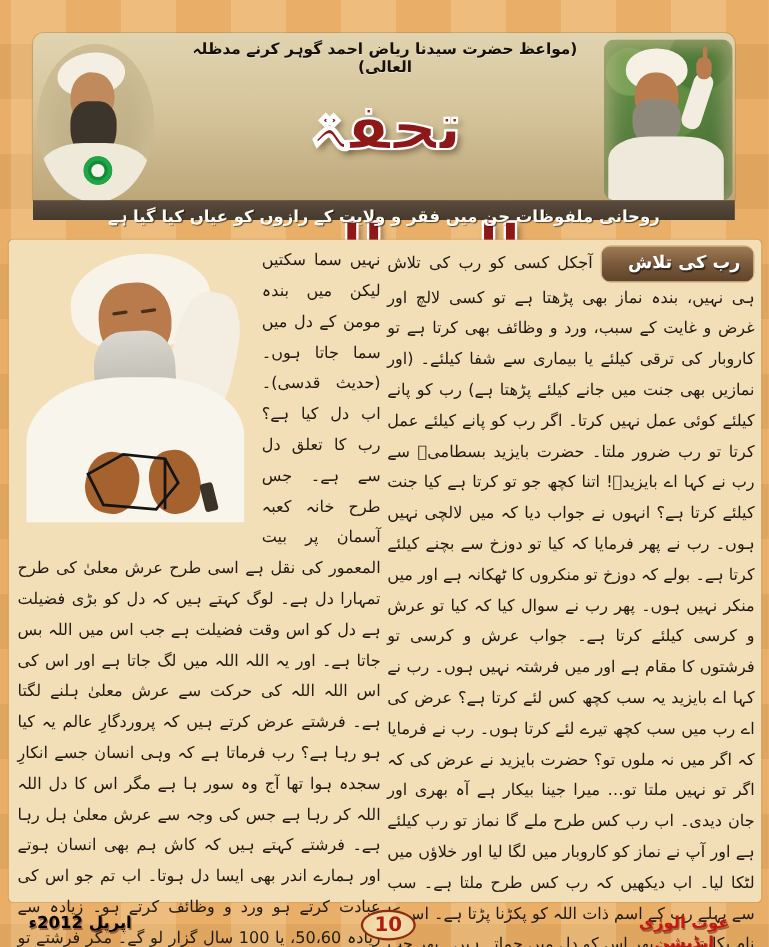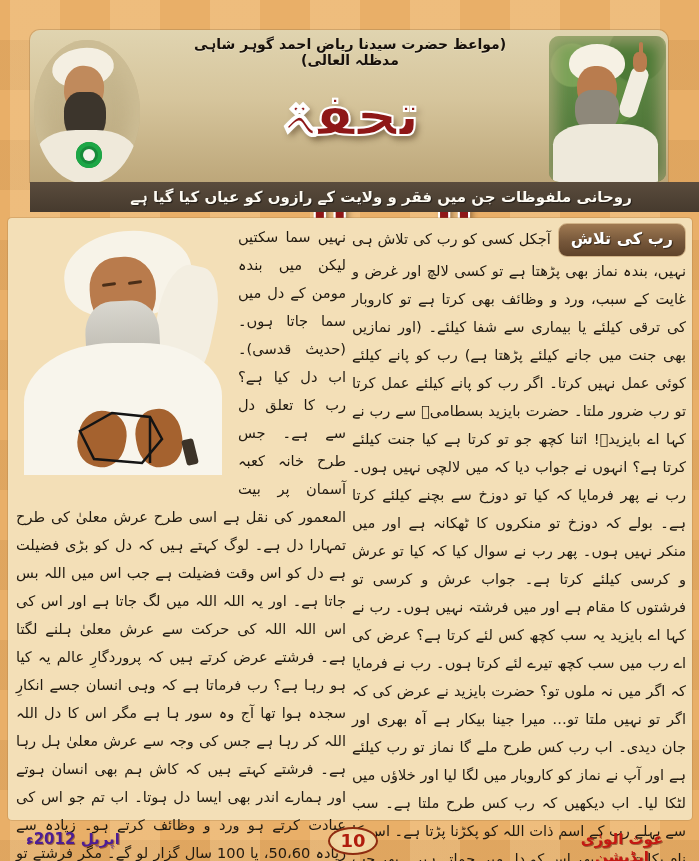--- a/index.html
+++ b/index.html
@@ -26,26 +26,25 @@
     direction:rtl;color:#17100a;font-size:14px;font-weight:bold;
     text-shadow:0 1px 0 rgba(255,255,255,.35);
   }
   .main-title{
     left:175px;top:62px;width:350px;text-align:center;direction:rtl;
     font-size:58px;font-weight:bold;color:#8e1717;line-height:110px;
     -webkit-text-stroke:2px #ffffff;
     text-shadow:0 0 2px #fff,3px 4px 6px rgba(70,45,20,.55);
   }
   .subtitle-bar{
-    left:30px;top:182px;width:638px;height:30px;
+    left:30px;top:182px;width:638px;height:18px;
     background:linear-gradient(180deg,#5a4c3d,#463a2e);
     color:#fdfaf2;direction:rtl;text-align:center;
     font-size:15px;font-weight:bold;line-height:30px;
     text-shadow:1px 1px 1px rgba(0,0,0,.6);
-    padding-left:32px;
   }
   
   .hphoto{overflow:hidden;}
   .hphoto-left{
     left:34px;top:40px;width:106px;height:144px;border-radius:50%;
     background:linear-gradient(170deg,#cbbd96 0%,#bba87e 100%);
     box-shadow:inset 0 0 16px 10px rgba(205,190,150,.9);
   }
   .hphoto-right{
     left:549px;top:36px;width:117px;height:146px;border-radius:10px;
@@ -65,21 +64,21 @@
   }
   .col{position:absolute;direction:rtl;text-align:justify;color:#211a10;
        font-size:14.6px;line-height:28px;}
   .col-right{left:344px;top:5px;width:334px;}
   .col-left{left:8px;top:5px;width:330px;}
   .badge{
     display:inline-block;direction:rtl;
     background:linear-gradient(180deg,#a07a52 0%,#76573a 55%,#5f432a 100%);
     color:#fff;font-weight:bold;font-size:16px;
     border:1px solid #d2b488;border-radius:9px;
-    padding:1px 12px 3px 12px;margin-left:7px;
+    padding:1px 12px 3px 24px;margin-left:7px;
     text-shadow:1px 1px 1px rgba(0,0,0,.55);
     vertical-align:middle;
   }
   .photo-block{
     float:left;width:214px;height:250px;margin:2px 8px 6px 0;
     position:relative;overflow:hidden;border-radius:3px;
     background:linear-gradient(160deg,#dfc398 0%,#cda874 70%,#c09а66 100%);
   }
   
   .edition-label{
@@ -89,21 +88,21 @@
   }
   .page-oval{
     left:328px;top:827px;width:46px;height:24px;
     border:2px solid #8d2b10;border-radius:50%;
     background:radial-gradient(#f6e3b8,#eccd93);
     color:#b01d0d;font-weight:bold;font-size:18px;
     text-align:center;line-height:24px;
   }
   .date-label{
     left:26px;top:830px;direction:rtl;
-    color:#4c1d95;font-weight:bold;font-size:15px;
+    color:#000000;font-weight:bold;font-size:15px;
     text-shadow:1px 1px 0 rgba(90,20,5,.5);
   }
 </style>
 </head>
 <body>
 
 <div class="abs header-panel">
 
   <div class="abs hphoto hphoto-left" style="left:4px;top:10px;">
     <div class="shape" style="left:18px;top:8px;width:62px;height:40px;background:#f4efe2;border-radius:50%;transform:rotate(-8deg);"></div>
@@ -116,21 +115,21 @@
 
   <div class="abs hphoto hphoto-right" style="left:519px;top:6px;">
     <div class="shape" style="left:76px;top:30px;width:18px;height:52px;background:#f2ede0;transform:rotate(18deg);border-radius:8px;"></div>
     <div class="shape" style="left:84px;top:16px;width:14px;height:20px;background:#b97c4e;border-radius:40%;"></div>
     <div class="shape" style="left:90px;top:6px;width:4px;height:14px;background:#b97c4e;border-radius:2px;"></div>
     <div class="shape" style="left:20px;top:8px;width:56px;height:38px;background:#f6f1e4;border-radius:50% 50% 45% 45%;"></div>
     <div class="shape" style="left:28px;top:30px;width:40px;height:46px;background:#b97c4e;border-radius:48% 52% 55% 55%;"></div>
     <div class="shape" style="left:26px;top:54px;width:44px;height:44px;background:#8e887a;border-radius:45% 45% 60% 60%;"></div>
     <div class="shape" style="left:4px;top:88px;width:105px;height:58px;background:#eee9db;border-radius:35% 35% 0 0;"></div>
   </div>
-  <div class="abs kicker" style="left:140px;top:6px;">(مواعظ حضرت سیدنا ریاض احمد گوہر شاہی مدظلہ العالی)</div>
+  <div class="abs kicker" style="left:140px;top:6px;">(مواعظ حضرت سیدنا ریاض احمد گوہر کرنے مدظلہ العالی)</div>
   <div class="abs main-title" style="left:145px;top:30px;">تحفۃ المجالس</div>
 </div>
 <div class="abs subtitle-bar">روحانی ملفوظات جن میں فقر و ولایت کے رازوں کو عیاں کیا گیا ہے</div>
 
 <div class="abs body-panel">
 
   <div class="col col-right">
     <p style="margin:0;"><span class="badge">رب کی تلاش</span><span>آجکل کسی کو رب کی تلاش ہی نہیں، بندہ نماز بھی پڑھتا ہے تو کسی لالچ اور غرض و غایت کے سبب، ورد و وظائف بھی کرتا ہے تو کاروبار کی ترقی کیلئے یا بیماری سے شفا کیلئے۔ (اور نمازیں بھی جنت میں جانے کیلئے پڑھتا ہے) رب کو پانے کیلئے کوئی عمل نہیں کرتا۔ اگر رب کو پانے کیلئے عمل کرتا تو رب ضرور ملتا۔ حضرت بایزید بسطامیؒ سے رب نے کہا اے بایزیدؒ! اتنا کچھ جو تو کرتا ہے کیا جنت کیلئے کرتا ہے؟ انہوں نے جواب دیا کہ میں لالچی نہیں ہوں۔ رب نے پھر فرمایا کہ کیا تو دوزخ سے بچنے کیلئے کرتا ہے۔ بولے کہ دوزخ تو منکروں کا ٹھکانہ ہے اور میں منکر نہیں ہوں۔ پھر رب نے سوال کیا کہ کیا تو عرش و کرسی کیلئے کرتا ہے۔ جواب عرش و کرسی تو فرشتوں کا مقام ہے اور میں فرشتہ نہیں ہوں۔ رب نے کہا اے بایزید یہ سب کچھ کس لئے کرتا ہے؟ عرض کی اے رب میں سب کچھ تیرے لئے کرتا ہوں۔ رب نے فرمایا کہ اگر میں نہ ملوں تو؟ حضرت بایزید نے عرض کی کہ اگر تو نہیں ملتا تو… میرا جینا بیکار ہے آہ بھری اور جان دیدی۔ اب رب کس طرح ملے گا نماز تو رب کیلئے ہے اور آپ نے نماز کو کاروبار میں لگا لیا اور خلاؤں میں لٹکا لیا۔ اب دیکھیں کہ رب کس طرح ملتا ہے۔ سب سے پہلے رب کے اسم ذات اللہ کو پکڑنا پڑتا ہے۔ اس کا نام پکارتے ہیں پھر اس کو دل میں جماتے ہیں۔ پھر جب نماز پڑھتے ہیں تو نظر سے قلب پر اسمِ اللہ جماتے ہیں۔ یہ نماز خالصتاً اللہ کیلئے ہوتی ہے۔ عرش معلیٰ تک پہنچ جاتی ہے۔ عرش معلیٰ سے بیت المعمور اور بیت المعمور سے اللہ تک پہنچ جاتی ہے۔ یعنی ایسی نماز سیکھنے اور ادا کرنے کیلئے سب سے پہلے اللہ اللہ سیکھنی پڑے گی۔</span></p>
 
   </div>

